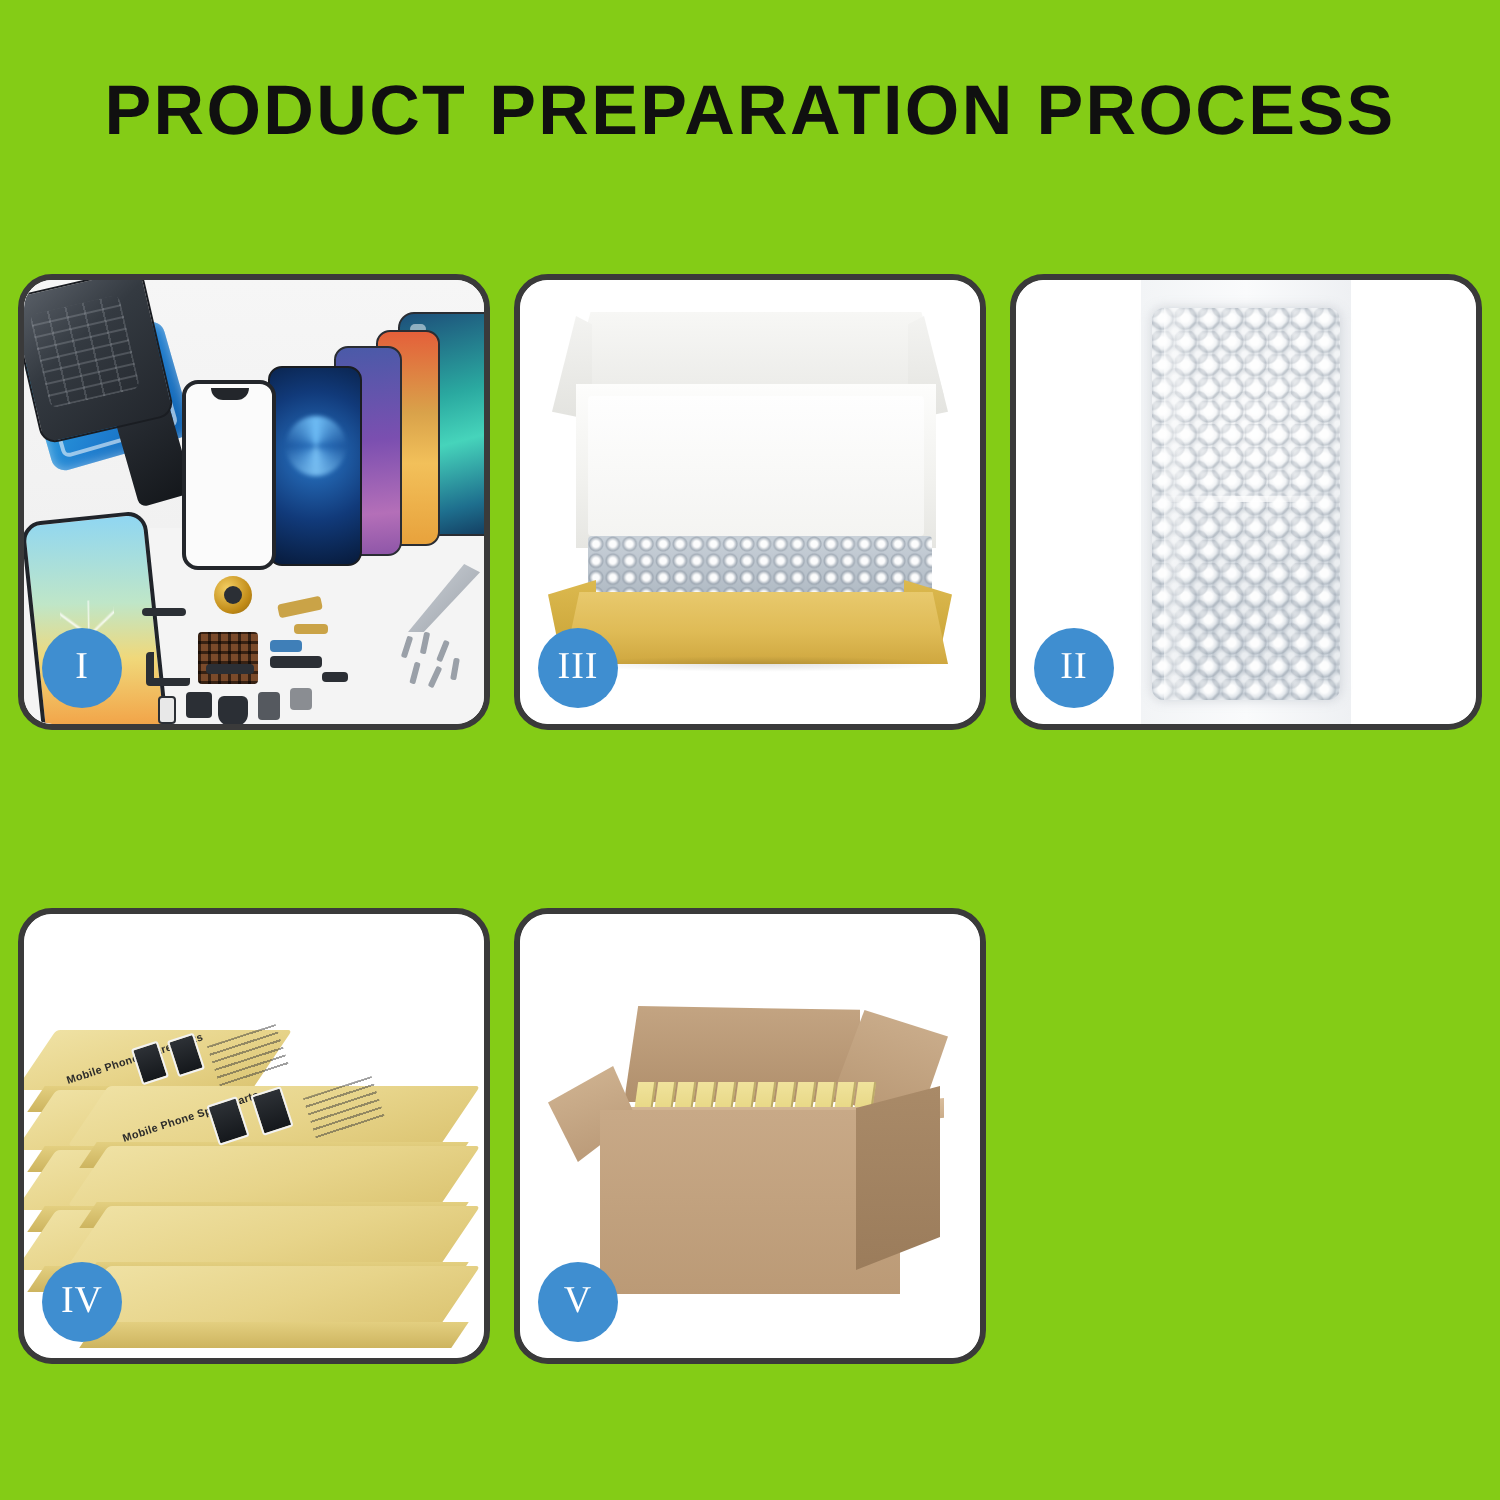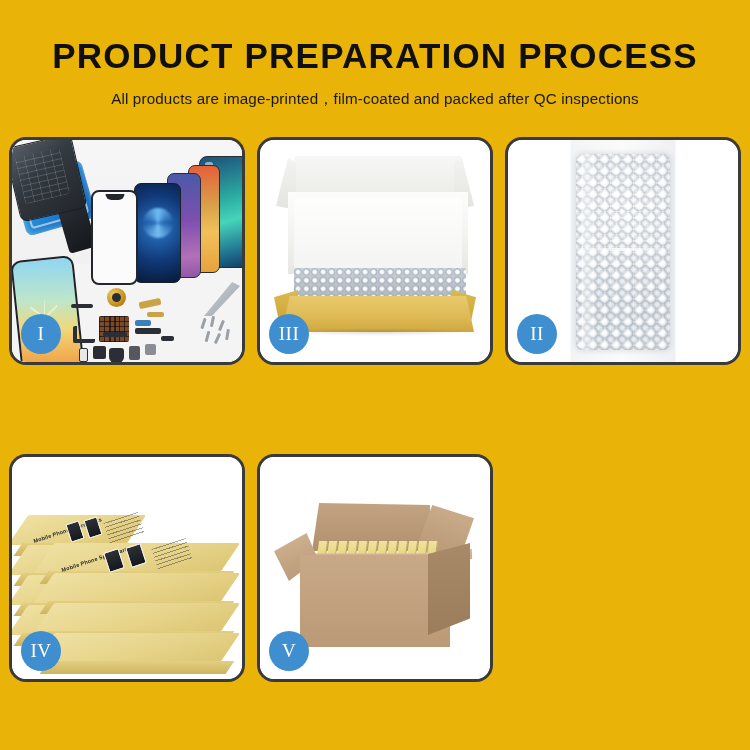--- a/index.html
+++ b/index.html
@@ -3,21 +3,21 @@
 <meta charset="utf-8">
 <style>
   * { box-sizing: border-box; }
   html, body {
     margin: 0; padding: 0;
     width: 750px; height: 750px;
     background: #ffffff;
     font-family: "Liberation Sans", sans-serif;
     overflow: hidden;
   }
-  .page { position: relative; width: 750px; height: 750px; background: #eab308; }
+  .page { position: relative; width: 750px; height: 750px; background: #84cc16; }
 
   
   .header { position: absolute; left: 0; top: 0; width: 750px; text-align: center; }
   .title {
     font-size: 35px; font-weight: 700; letter-spacing: 1.2px;
     color: #101010; margin: 0; padding-top: 38px; line-height: 1.05;
     font-family: "Liberation Sans", sans-serif;
     white-space: nowrap;
   }
   .subtitle {
@@ -348,21 +348,20 @@
   .c6-shadow { position:absolute; left:30px; bottom:22px; width:170px; height:9px;
     background: radial-gradient(ellipse at 50% 50%, rgba(0,0,0,.10), rgba(0,0,0,0) 72%); }
 </style>
 </head>
 <body>
 
 <div class="page">
 
   <div class="header">
     <h1 class="title">PRODUCT PREPARATION PROCESS</h1>
-    <p class="subtitle">All products are image-printed，film-coated and packed after QC inspections</p>
   </div>
 
   <div class="grid">
 
     <div class="panel">
       <div class="panel-inner p1">
         <div class="white-strip"></div>
         <div class="floor"></div>
 
         <div class="ph film"></div>

